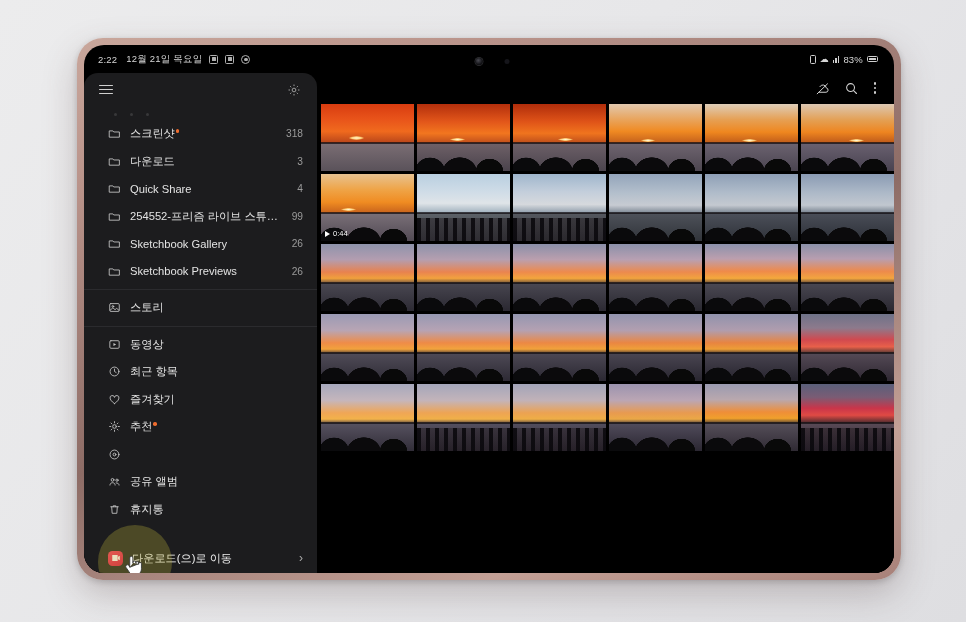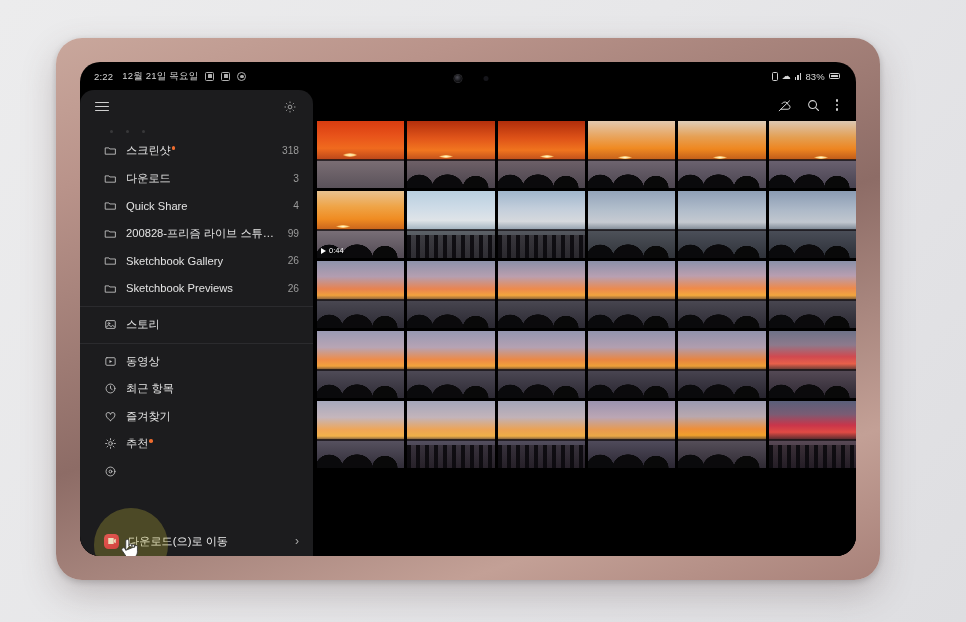--- a/index.html
+++ b/index.html
@@ -9,25 +9,25 @@
     font-family: "Liberation Sans", "DejaVu Sans", sans-serif;
   }
   body {
     background: linear-gradient(130deg, #ececed 0%, #e7e7e9 45%, #e2e2e5 75%, #dedee1 100%);
     position: relative;
   }
 
   
   #device {
     position: absolute;
-    left: 56px; top: 38px;
+    left: 77px; top: 38px;
     width: 824px; height: 542px;
     border-radius: 26px;
     background: linear-gradient(160deg,#c9a79c 0%, #b9938a 18%, #8d6c66 52%, #c3a096 82%, #a88179 100%);
-    padding: 24px;
+    padding: 7px;
     box-shadow: 0 14px 34px rgba(90,70,70,.28), 0 2px 6px rgba(0,0,0,.18);
   }
   #screen {
     position: relative;
     width: 100%; height: 100%;
     border-radius: 20px;
     background: #000;
     overflow: hidden;
   }
   
@@ -308,21 +308,21 @@
                 </span>
                 <span class="lbl">Quick Share</span>
                 <span class="cnt">4</span>
               </div>
               <div class="nav-item">
                 <span class="ic">
                   <svg viewBox="0 0 24 24" width="13" height="13" fill="none" stroke="#c6c6c6" stroke-width="1.6" stroke-linecap="round" stroke-linejoin="round">
                     <path d="M3 7.2h6l1.6 2h10.4v9.6H3z"></path>
                   </svg>
                 </span>
-                <span class="lbl">200828-프리즘 라이브 스튜디오</span>
+                <span class="lbl">254552-프리즘 라이브 스튜디오</span>
                 <span class="cnt">99</span>
               </div>
               <div class="nav-item">
                 <span class="ic">
                   <svg viewBox="0 0 24 24" width="13" height="13" fill="none" stroke="#c6c6c6" stroke-width="1.6" stroke-linecap="round" stroke-linejoin="round">
                     <path d="M3 7.2h6l1.6 2h10.4v9.6H3z"></path>
                   </svg>
                 </span>
                 <span class="lbl">Sketchbook Gallery</span>
                 <span class="cnt">26</span>
@@ -387,20 +387,39 @@
                 </span>
                 <span class="lbl">추천<span class="dot-badge"></span></span>
               </div>
               <div class="nav-item">
                 <span class="ic">
                   <svg viewBox="0 0 24 24" width="13" height="13" fill="none" stroke="#c6c6c6" stroke-width="1.6" stroke-linecap="round" stroke-linejoin="round">
                     <circle cx="12" cy="12" r="8.2"></circle>
                     <circle cx="12" cy="12" r="2.6"></circle>
                   </svg>
                 </span>
+              </div>
+              <div class="nav-item">
+                <span class="ic">
+                  <svg viewBox="0 0 24 24" width="13" height="13" fill="none" stroke="#c6c6c6" stroke-width="1.6" stroke-linecap="round" stroke-linejoin="round">
+                    <circle cx="8.4" cy="9" r="2.6"></circle>
+                    <path d="M3.6 18.6c0-2.7 2.2-4.4 4.8-4.4s4.8 1.7 4.8 4.4"></path>
+                    <circle cx="16.6" cy="9.6" r="2.1"></circle>
+                    <path d="M15 14.6c3 0 5.4 1.3 5.4 4"></path>
+                  </svg>
+                </span>
+                <span class="lbl">공유 앨범</span>
+              </div>
+              <div class="nav-item">
+                <span class="ic">
+                  <svg viewBox="0 0 24 24" width="13" height="13" fill="none" stroke="#c6c6c6" stroke-width="1.6" stroke-linecap="round" stroke-linejoin="round">
+                    <path d="M5 7h14M9.6 7V5.2h4.8V7M6.8 7l.9 12h8.6l.9-12"></path>
+                  </svg>
+                </span>
+                <span class="lbl">휴지통</span>
               </div>
             </div>
         </div>
 
         <div id="studio-row">
           <span id="studio-icon">
             <svg viewBox="0 0 24 24" width="10" height="10" fill="#fff">
               <path d="M3 5h13v14H3z" opacity=".95"></path>
               <path d="M17 9l4-2.6v11.2L17 15z"></path>
             </svg>

